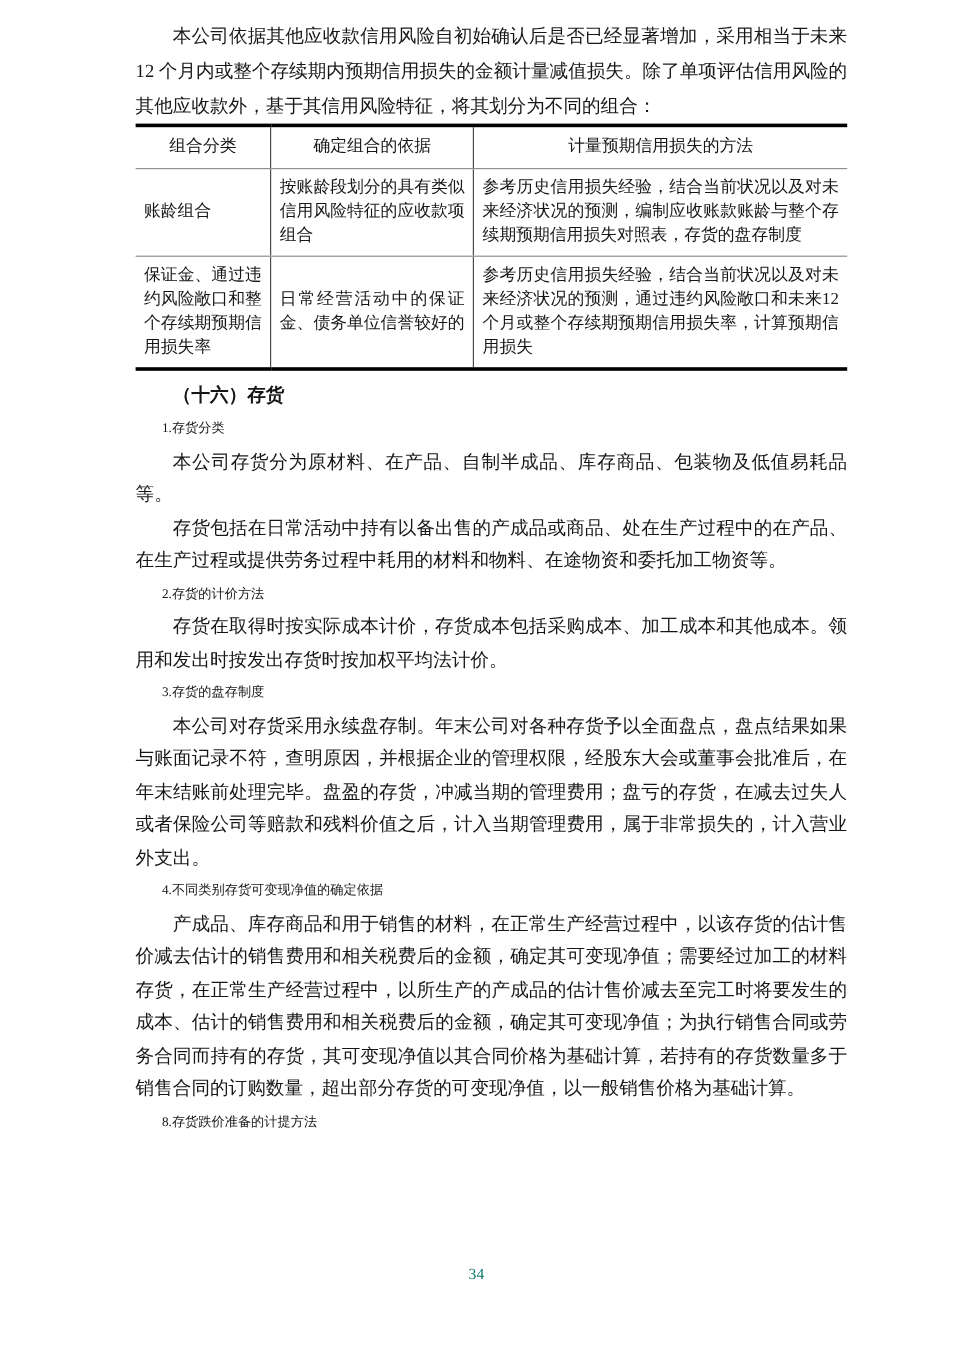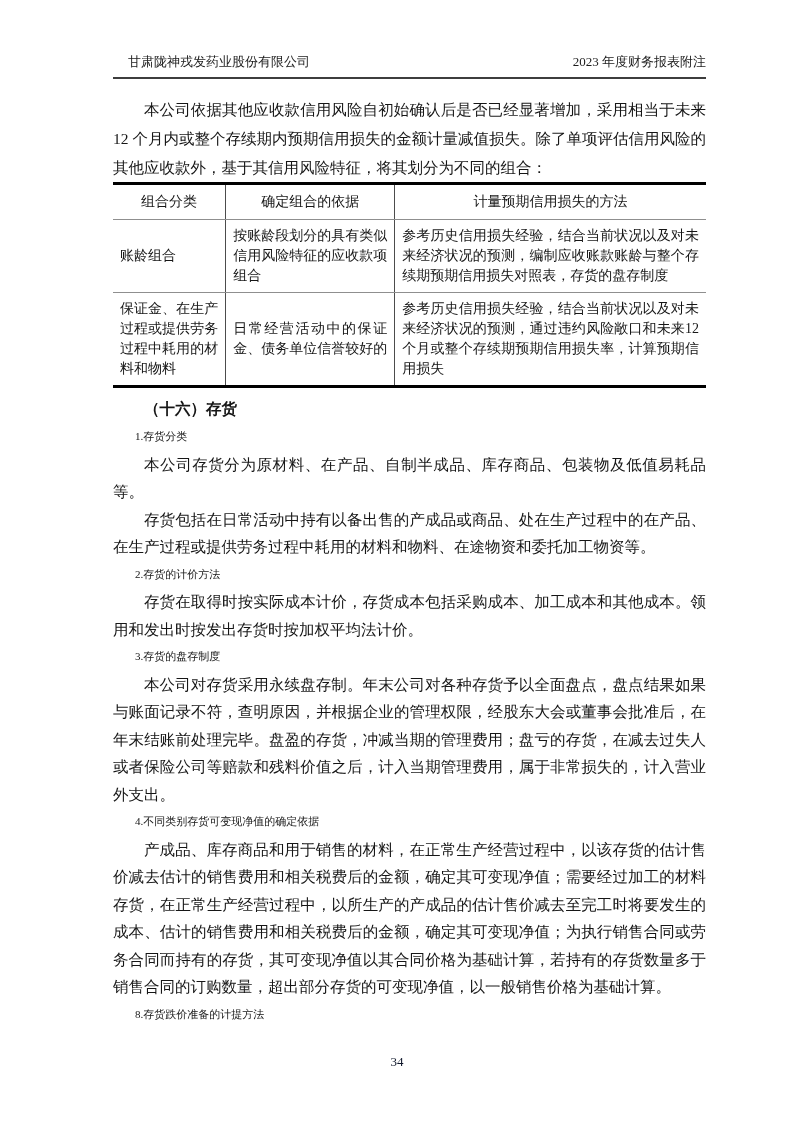--- a/index.html
+++ b/index.html
@@ -77,32 +77,28 @@
     text-indent: 2em;
     text-align: left;
   }
   .footer {
     position: absolute;
     left: 0;
     right: 0;
     bottom: 52px;
     text-align: center;
     font-size: 13px;
-    color: #0f172a;
+    color: #0f766e;
   }
 </style>
 </head>
 <body>
 
 <div class="page">
 
-  <div class="header">
-    <span class="company">甘肃陇神戎发药业股份有限公司</span>
-    <span class="doc-title">2023 年度财务报表附注</span>
-  </div>
 
   <div class="content">
 
     <p class="para intro">本公司依据其他应收款信用风险自初始确认后是否已经显著增加，采用相当于未来 12 个月内或整个存续期内预期信用损失的金额计量减值损失。除了单项评估信用风险的其他应收款外，基于其信用风险特征，将其划分为不同的组合：</p>
 
     <table class="policy-table">
       <colgroup>
         <col class="col-1">
           <col class="col-2">
           <col class="col-3">
@@ -114,21 +110,21 @@
           <th>计量预期信用损失的方法</th>
         </tr>
       </thead>
       <tbody>
         <tr>
           <td>账龄组合</td>
           <td>按账龄段划分的具有类似信用风险特征的应收款项组合</td>
           <td>参考历史信用损失经验，结合当前状况以及对未来经济状况的预测，编制应收账款账龄与整个存续期预期信用损失对照表，存货的盘存制度</td>
         </tr>
         <tr>
-          <td>保证金、在生产过程或提供劳务过程中耗用的材料和物料</td>
+          <td>保证金、通过违约风险敞口和整个存续期预期信用损失率</td>
           <td>日常经营活动中的保证金、债务单位信誉较好的</td>
           <td>参考历史信用损失经验，结合当前状况以及对未来经济状况的预测，通过违约风险敞口和未来12个月或整个存续期预期信用损失率，计算预期信用损失</td>
         </tr>
       </tbody>
     </table>
 
     <h2 class="section-title">（十六）存货</h2>
 
     <p class="sub-heading">1.存货分类</p>
     <p class="para">本公司存货分为原材料、在产品、自制半成品、库存商品、包装物及低值易耗品等。</p>

